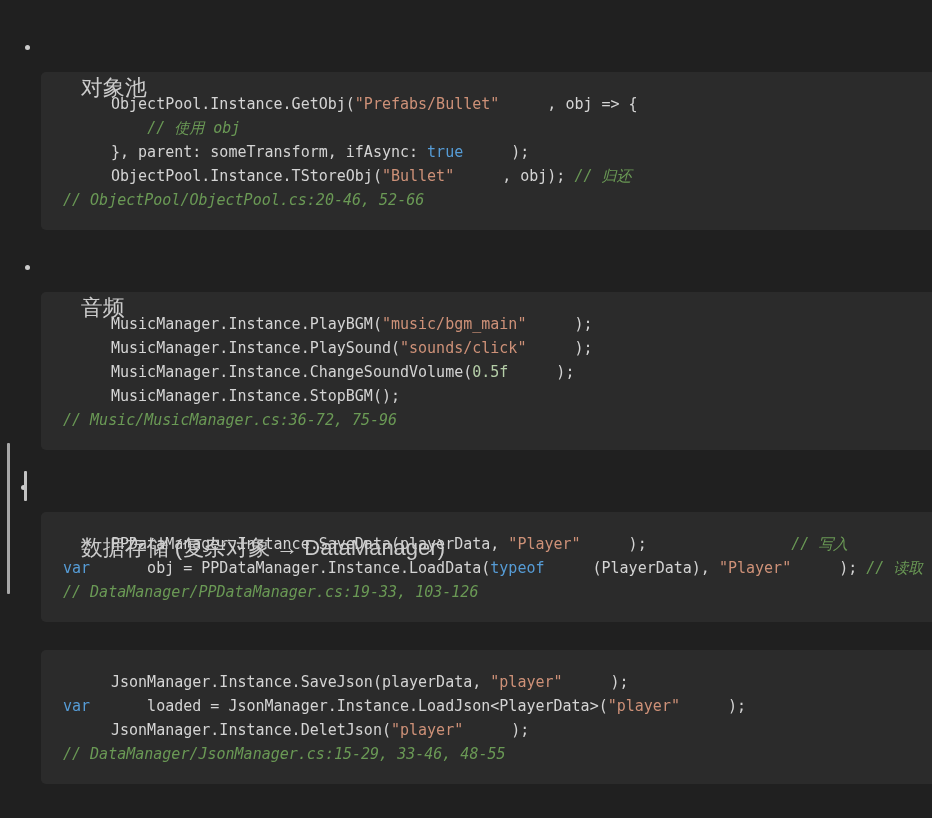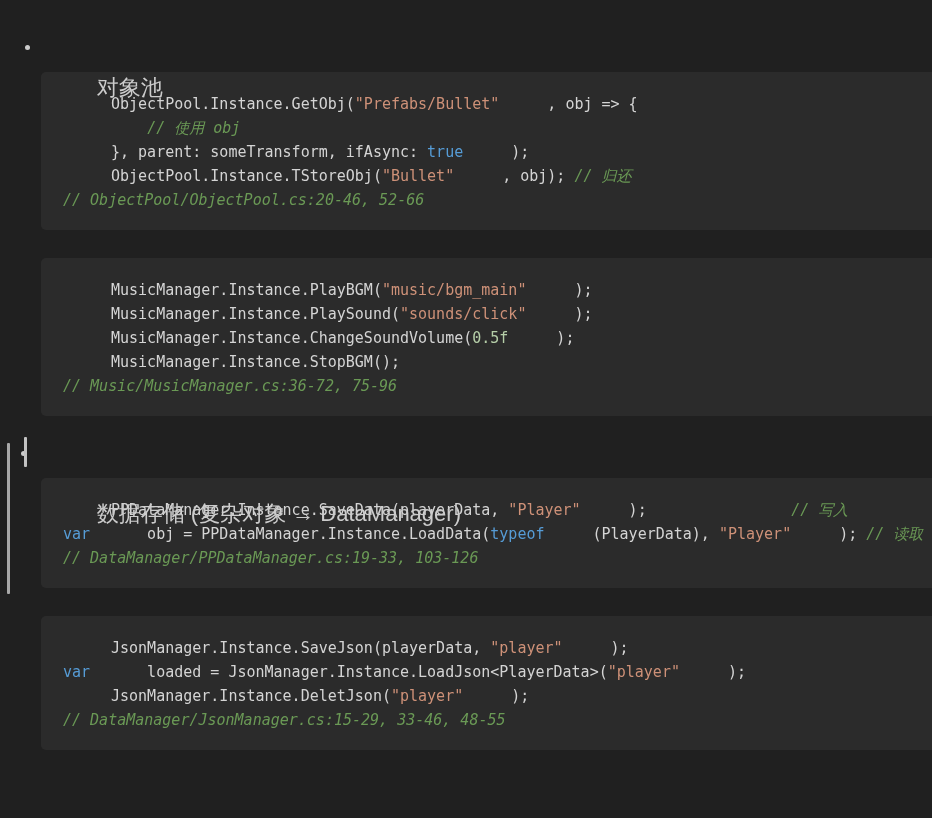--- a/index.html
+++ b/index.html
@@ -24,21 +24,21 @@
   .page {
     position: absolute;
     inset: 0;
     padding-top: 10px;
     overflow: hidden;
   }
   .section { margin-top: 28px; }
   .section:first-of-type { margin-top: 0; }
   .hrow {
     position: relative;
-    padding-left: 60px;
+    padding-left: 44px;
     color: var(--text);
     font-size: 22px;
     line-height: 20px;
     height: 20px;
     white-space: pre;
   }
   .bullet {
     position: absolute;
     left: 25px; top: 7px;
     width: 5px; height: 5px;
@@ -88,20 +88,24 @@
 
   <div class="section">
     <div class="hrow">
       <span class="bullet"></span>
       <span>对象池</span>
     </div>
     <pre class="code"><div class="line"><span class="tok-plain">ObjectPool.Instance.GetObj(</span><span class="tok-string">"Prefabs/Bullet"</span><span class="tok-plain">, obj =&gt; {</span></div><div class="line"><span class="tok-plain">    </span><span class="tok-comment">// 使用 obj</span></div><div class="line"><span class="tok-plain">}, parent: someTransform, ifAsync: </span><span class="tok-keyword">true</span><span class="tok-plain">);</span></div><div class="line"><span class="tok-plain">ObjectPool.Instance.TStoreObj(</span><span class="tok-string">"Bullet"</span><span class="tok-plain">, obj); </span><span class="tok-comment">// 归还</span></div><div class="line"><span class="tok-comment">// ObjectPool/ObjectPool.cs:20-46, 52-66</span></div></pre>
   </div>
 
   <div class="section">
+    <div class="hrow">
+      <span class="bullet"></span>
+      <span>音频</span>
+    </div>
     <pre class="code"><div class="line"><span class="tok-plain">MusicManager.Instance.PlayBGM(</span><span class="tok-string">"music/bgm_main"</span><span class="tok-plain">);</span></div><div class="line"><span class="tok-plain">MusicManager.Instance.PlaySound(</span><span class="tok-string">"sounds/click"</span><span class="tok-plain">);</span></div><div class="line"><span class="tok-plain">MusicManager.Instance.ChangeSoundVolume(</span><span class="tok-number">0.5f</span><span class="tok-plain">);</span></div><div class="line"><span class="tok-plain">MusicManager.Instance.StopBGM();</span></div><div class="line"><span class="tok-comment">// Music/MusicManager.cs:36-72, 75-96</span></div></pre>
   </div>
 
   <div class="section section-active">
     <div class="hrow">
       <span class="bullet"></span>
       <span class="caret"></span>
       <span>数据存储 (复杂对象 → DataManager)</span>
     </div>
     <pre class="code"><div class="line"><span class="tok-plain">PPDataManager.Instance.SaveData(playerData, </span><span class="tok-string">"Player"</span><span class="tok-plain">);                </span><span class="tok-comment">// 写入</span></div><div class="line"><span class="tok-keyword">var</span><span class="tok-plain"> obj = PPDataManager.Instance.LoadData(</span><span class="tok-keyword">typeof</span><span class="tok-plain">(PlayerData), </span><span class="tok-string">"Player"</span><span class="tok-plain">); </span><span class="tok-comment">// 读取</span></div><div class="line"><span class="tok-comment">// DataManager/PPDataManager.cs:19-33, 103-126</span></div></pre>

